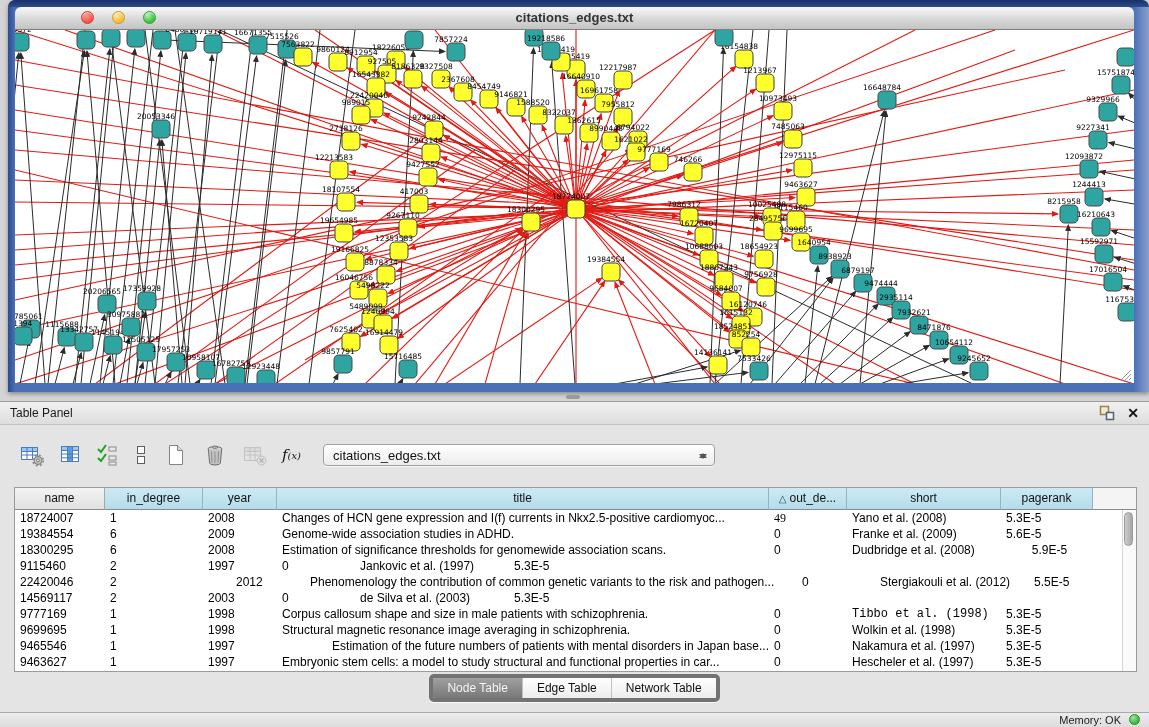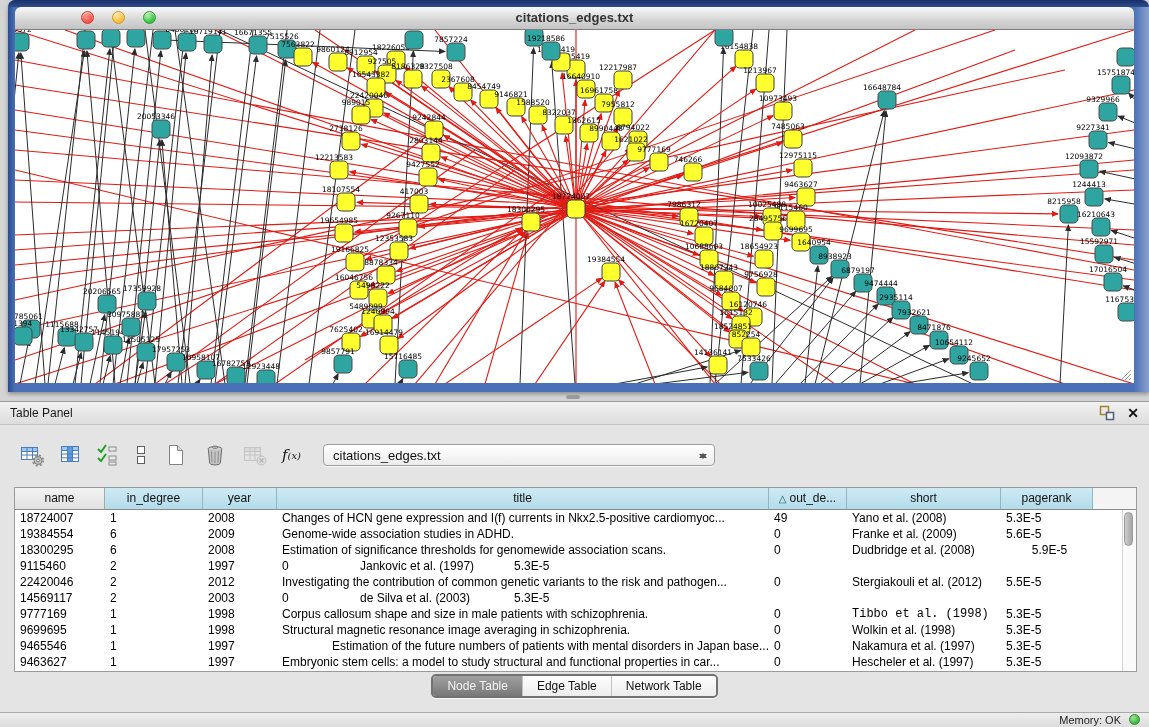--- a/index.html
+++ b/index.html
@@ -61,21 +61,21 @@
   .hcell.filler{flex:1;background:#f4f4f4;border-right:none}
   .tri{font-size:10px;color:#15525f;margin-right:3px}
   .tbody{position:relative}
   .trow{display:flex;height:16px;line-height:16px;font-size:12px;color:#000}
   .tcell{box-sizing:border-box;padding-left:5px;white-space:nowrap;overflow:hidden;flex:0 0 auto}
   .vscroll{position:absolute;right:0;top:22px;bottom:0;width:13px;background:#fafafa;border-left:1px solid #d6d6d6}
   .vthumb{position:absolute;left:1px;top:2px;width:9px;height:34px;border-radius:5px;
     background:linear-gradient(90deg,#cdcdcd,#a6a6a6);border:1px solid #9a9a9a;box-sizing:border-box}
 
   .tabbar{position:absolute;left:0;top:272px;width:100%;display:flex;justify-content:center}
-  .seg{display:flex;border:2px solid #737373;border-radius:5px;overflow:hidden;box-shadow:0 1px 0 rgba(255,255,255,.8)}
+  .seg{display:flex;border:4px solid #737373;border-radius:5px;overflow:hidden;box-shadow:0 1px 0 rgba(255,255,255,.8)}
   .seg .segbtn{font-size:12px;padding:3px 14px;background:linear-gradient(#ffffff,#ececec);color:#111;
     border:none;border-left:1px solid #c2c2c2;font-family:"Liberation Sans",sans-serif}
   .seg .segbtn:first-child{border-left:none}
   .seg .segbtn.active{background:linear-gradient(#a0a0a0,#787878);color:#f5f5f5}
 
   
   .statusbar{position:absolute;left:0;top:712px;width:1149px;height:15px;background:linear-gradient(#ededed,#dcdcdc);
     border-top:1px solid #a9a9a9;box-sizing:border-box}
   .mem-label{position:absolute;right:28px;top:0;font-size:11px;line-height:14px;color:#222}
   .mem-dot{position:absolute;right:9px;top:1px;width:11px;height:11px;border-radius:50%;
@@ -631,21 +631,21 @@
         <div class="hcell" style="width: 154px;">short</div>
         <div class="hcell" style="width: 92px;">pagerank</div>
         <div class="hcell filler"></div>
       </div>
     <div class="tbody" id="tbody">
         <div class="trow">
           <div class="tcell" style="width: 90px;">18724007</div>
           <div class="tcell" style="width: 98px;">1</div>
           <div class="tcell" style="width: 74px;">2008</div>
           <div class="tcell" style="width: 492px;">Changes of HCN gene expression and I(f) currents in Nkx2.5-positive cardiomyoc...</div>
-          <div class="tcell" style="width: 78px;">49</div>
+          <div class="tcell" style="width: 78px; font-family: Liberation Serif, serif;">49</div>
           <div class="tcell" style="width: 154px;">Yano et al. (2008)</div>
           <div class="tcell" style="width: 92px;">5.3E-5</div>
         </div>
         <div class="trow">
           <div class="tcell" style="width: 90px;">19384554</div>
           <div class="tcell" style="width: 98px;">6</div>
           <div class="tcell" style="width: 74px;">2009</div>
           <div class="tcell" style="width: 492px;">Genome-wide association studies in ADHD.</div>
           <div class="tcell" style="width: 78px;">0</div>
           <div class="tcell" style="width: 154px;">Franke et al. (2009)</div>
@@ -664,22 +664,22 @@
           <div class="tcell" style="width: 90px;">9115460</div>
           <div class="tcell" style="width: 98px;">2</div>
           <div class="tcell" style="width: 74px;">1997</div>
           <div class="tcell" style="width: 78px;">0</div>
           <div class="tcell" style="width: 154px;">Jankovic et al. (1997)</div>
           <div class="tcell" style="width: 92px;">5.3E-5</div>
         </div>
         <div class="trow">
           <div class="tcell" style="width: 90px;">22420046</div>
           <div class="tcell" style="width: 98px;">2</div>
-          <div class="tcell" style="width: 74px;">2012</div>
-          <div class="tcell" style="width: 492px;">Investigating the contribution of common genetic variants to the risk and pathogen...</div>
+          <div class="tcell" style="width: 74px; margin-left: 28px;">2012</div>
+          <div class="tcell" style="width: 492px;">Phenomenology the contribution of common genetic variants to the risk and pathogen...</div>
           <div class="tcell" style="width: 78px;">0</div>
           <div class="tcell" style="width: 154px;">Stergiakouli et al. (2012)</div>
           <div class="tcell" style="width: 92px;">5.5E-5</div>
         </div>
         <div class="trow">
           <div class="tcell" style="width: 90px;">14569117</div>
           <div class="tcell" style="width: 98px;">2</div>
           <div class="tcell" style="width: 74px;">2003</div>
           <div class="tcell" style="width: 78px;">0</div>
           <div class="tcell" style="width: 154px;">de Silva et al. (2003)</div>

